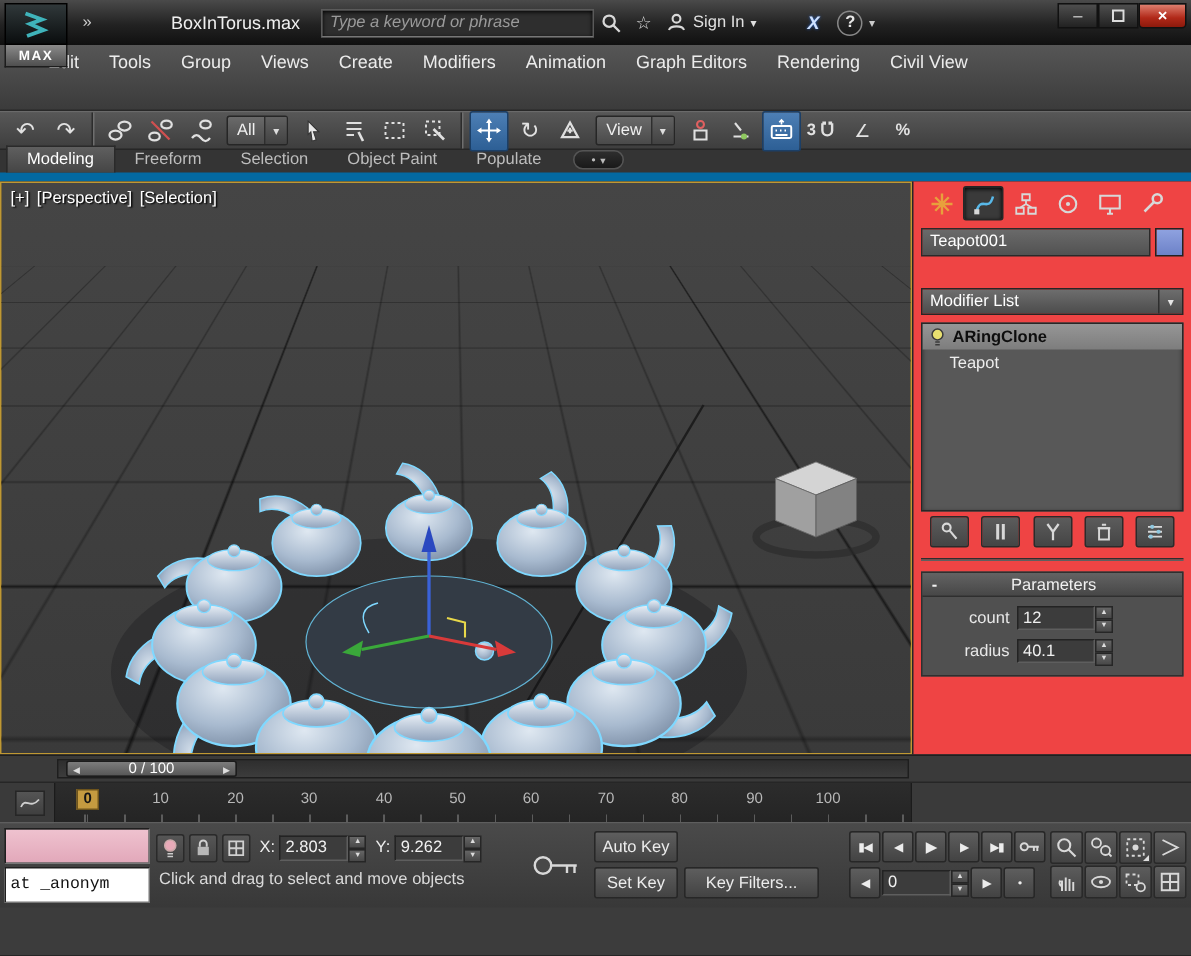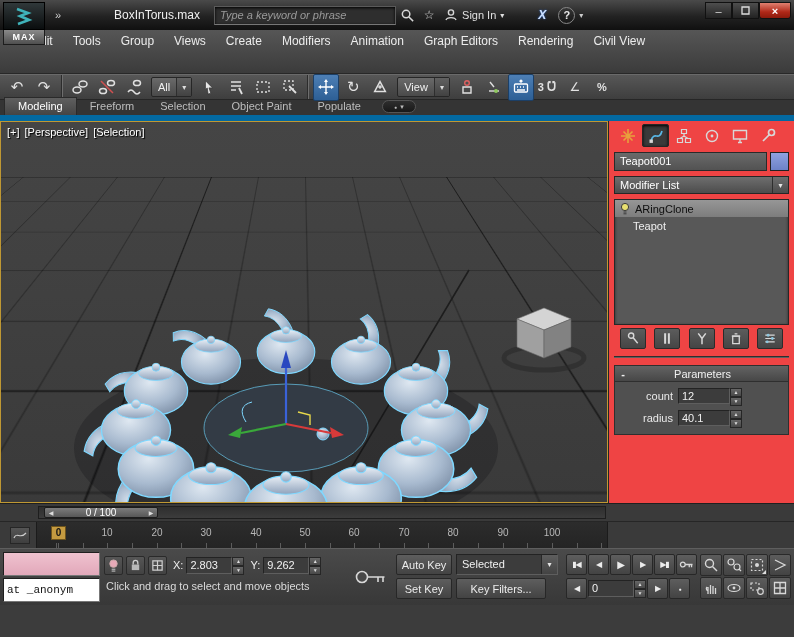--- a/index.html
+++ b/index.html
@@ -86,28 +86,28 @@
   
   .cp { width:186px; background:#ef4444; border-left:1px solid #262626; padding:3px 5px; display:flex; flex-direction:column; }
   .cptabs { display:flex; gap:1px; height:24px; }
   .cptab { width:27px; height:23px; display:flex; align-items:center; justify-content:center; border-radius:2px;
     border:1px solid transparent; }
   .cptab.active { background:#3a3a3a; border:1px solid #262626; box-shadow:inset 0 1px 3px #000; }
   .namerow { display:flex; margin-top:4px; gap:3px; }
   .namefield { flex:1; height:19px; background:linear-gradient(#6a6a6a,#525252); border:1px solid #2a2a2a;
     color:#fff; font-size:11px; line-height:17px; padding:0 5px; }
   .swatch { width:19px; height:19px; background:linear-gradient(#8fa2e0,#6d82c8); border:1px solid #222; }
-  .modlist { display:flex; margin-top:5px; height:18px; background:linear-gradient(#6e6e6e,#4c4c4c);
+  .modlist { display:flex; margin-top:21px; height:18px; background:linear-gradient(#6e6e6e,#4c4c4c);
     border:1px solid #262626; }
   .modlist .dd-val { flex:1; font-size:11px; line-height:16px; padding:0 5px; color:#fff; }
   .modlist .dd-arrow { width:16px; border-left:1px solid #2e2e2e; font-size:8px; display:flex; align-items:center; justify-content:center; }
   .stack { margin-top:5px; height:126px; background:#585858; border:1px solid #272727;
     box-shadow:inset 0 1px 3px rgba(0,0,0,.5); overflow:hidden; }
   .stackrow { height:17px; display:flex; align-items:center; font-size:11px; color:#eee; padding-left:4px; gap:4px; }
-  .stackrow.selected { background:linear-gradient(#969696,#7d7d7d); color:#0e0e0e; }
+  .stackrow.selected { background:linear-gradient(#969696,#7d7d7d); color:#0e0e0e;font-weight:bold; }
   .stackrow .rlabel { padding-left:14px; }
   .stackrow.selected .rlabel { padding-left:0; }
   .stackbtns { display:flex; justify-content:space-between; margin-top:3px; padding:0 6px; }
   .sbtn { width:26px; height:21px; display:flex; align-items:center; justify-content:center;
     background:linear-gradient(#5c5c5c,#454545); border:1px solid #2b2b2b; border-radius:2px; }
   .cp-div { height:2px; margin:7px 0 0; border-top:1px solid #2e2e2e; border-bottom:1px solid #5f5f5f; }
   .rollout { margin-top:7px; border:1px solid #2f2f2f; background:#505050; }
   .rollhead { height:16px; background:linear-gradient(#636363,#474747); display:flex; align-items:center;
     font-size:11px; color:#f0f0f0; border-bottom:1px solid #2f2f2f; }
   .rollhead .rminus { width:16px; text-align:center; font-weight:bold; }
@@ -681,24 +681,20 @@
     <div class="bigkey">
       <svg class="ti" width="34" height="24" viewBox="0 0 34 24" stroke="#d8d8d8" fill="#484848" stroke-width="1.6">
         <circle cx="8" cy="12" r="5.5"></circle>
           <path d="M13.5 12 h17 M24 12 v5 M29 12 v5" fill="none"></path>
       </svg>
     </div>
 
     <div class="btn autokey">Auto Key</div>
     <div class="btn setkey">Set Key</div>
 
-    <div class="selset">
-      <span class="dd-val">Selected</span>
-      <span class="dd-arrow i-dd8"></span>
-    </div>
     <div class="btn keyfilters">Key Filters...</div>
 
     <div class="transport1">
       <div class="btn tpbtn i-gostart"></div>
       <div class="btn tpbtn i-prevk"></div>
       <div class="btn tpbtn play i-play"></div>
       <div class="btn tpbtn i-nextk"></div>
       <div class="btn tpbtn i-goend"></div>
       <div class="btn tpbtn">
         <svg class="ti" width="15" height="11" viewBox="0 0 16 12" stroke="#d8d8d8" fill="none" stroke-width="1.3">

